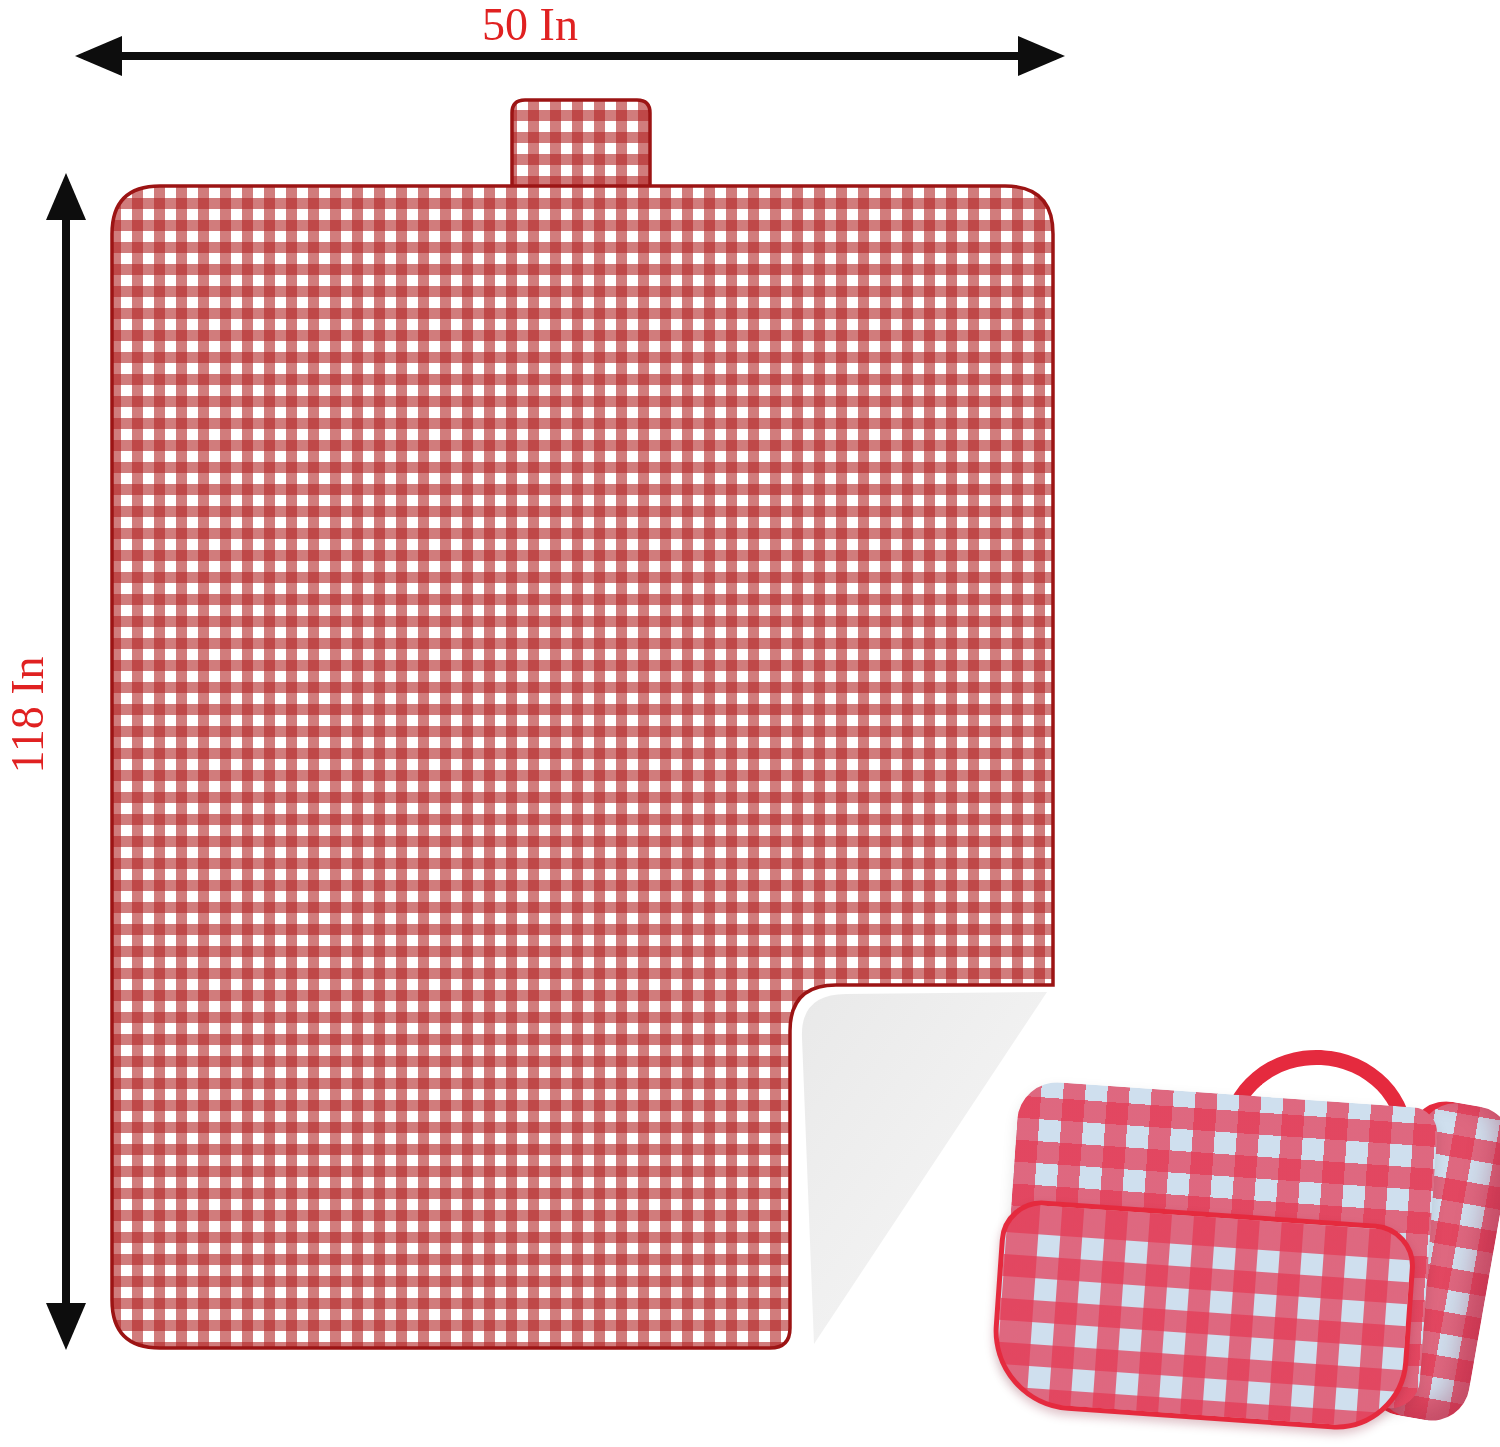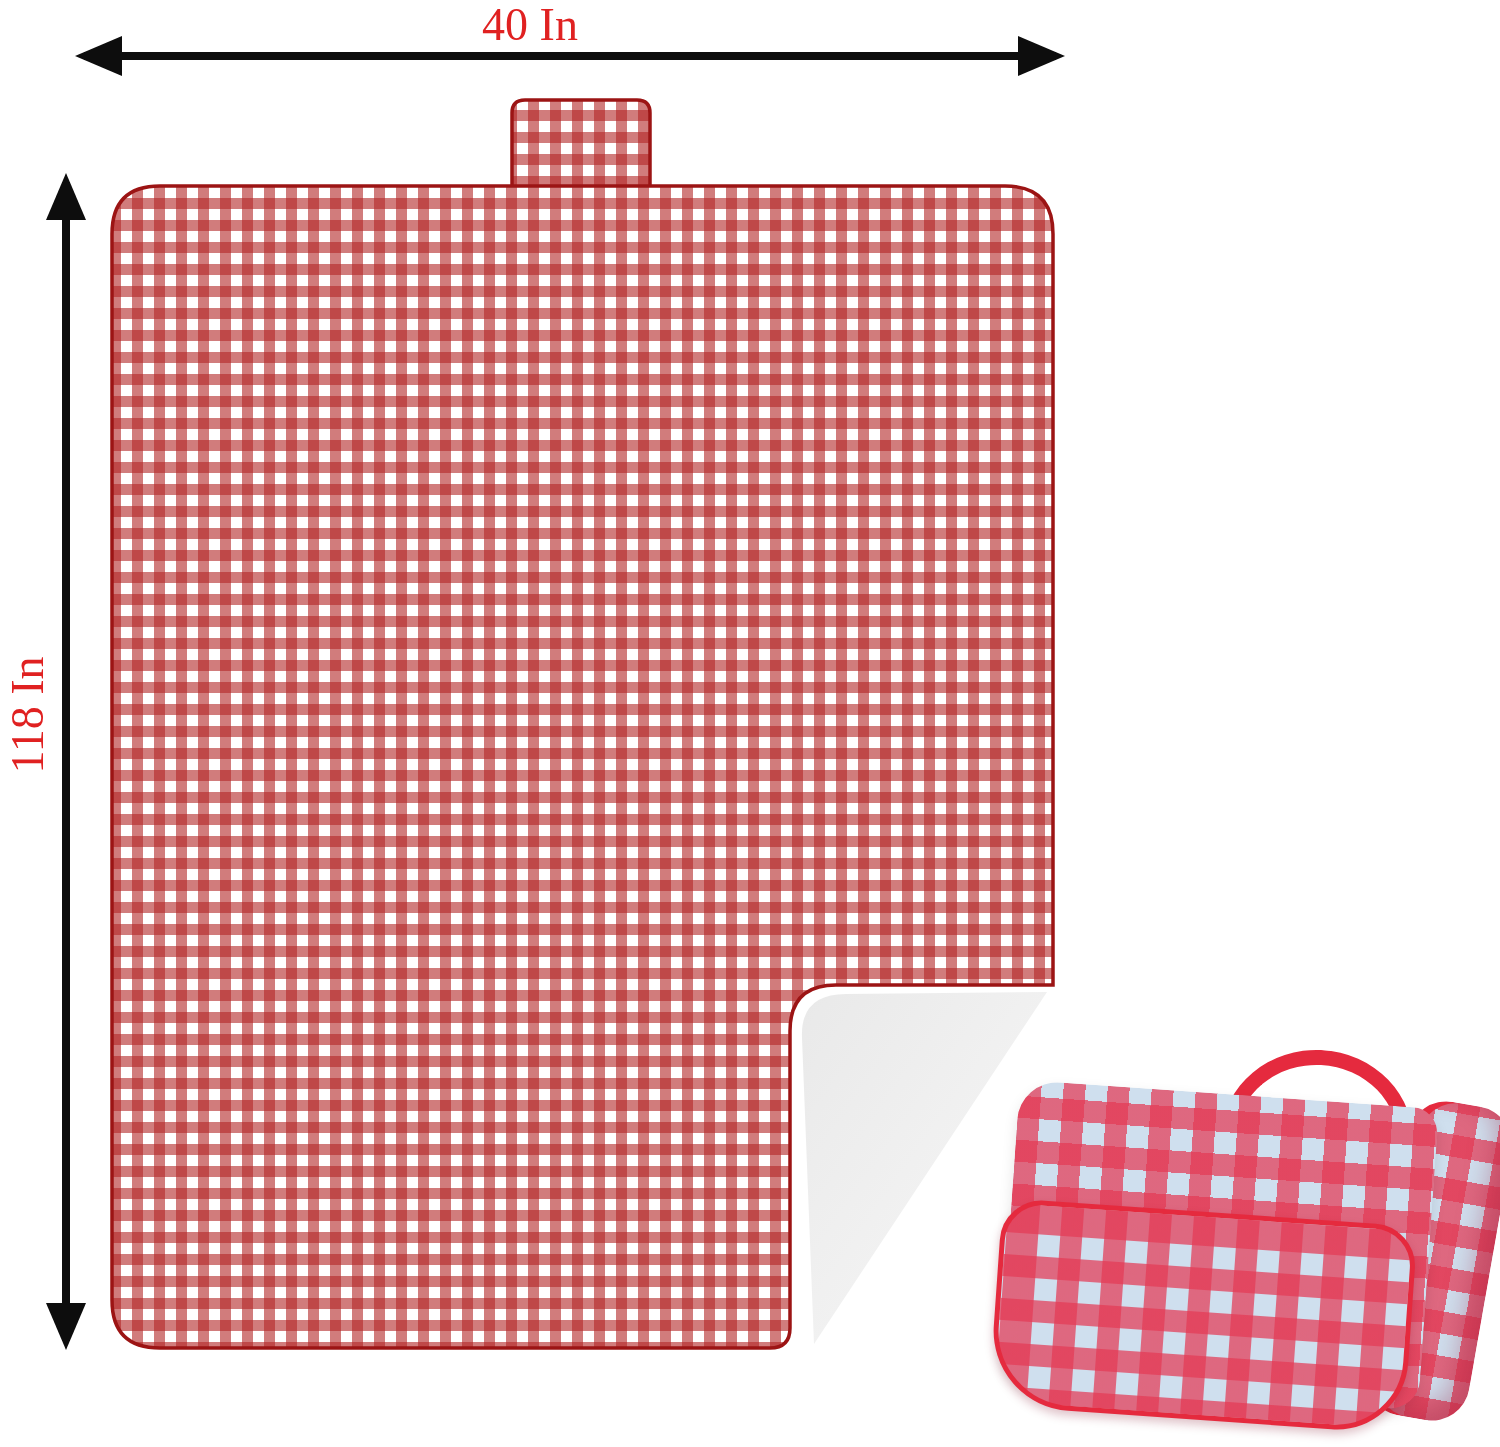--- a/index.html
+++ b/index.html
@@ -83,21 +83,21 @@
       <polygon points="1065,56 1018,36 1018,76" fill="#0d0d0d"></polygon>
     </g>
 
     <g>
       <line x1="66" y1="182" x2="66" y2="1341" stroke-width="8" stroke="#0d0d0d"></line>
       <polygon points="66,173 46,220 86,220" fill="#0d0d0d"></polygon>
       <polygon points="66,1350 46,1303 86,1303" fill="#0d0d0d"></polygon>
     </g>
   </svg>
 
-  <div class="dim-label width">40 In</div>
+  <div class="dim-label width">50 In</div>
   <div class="dim-label height">118 In</div>
 
   <div class="photo">
     <div class="ph-handle"></div>
     <div class="ph-roll ging-photo"></div>
     <div class="ph-body ging-photo"></div>
     <div class="ph-flap ging-photo"></div>
   </div>
 
 </div>

